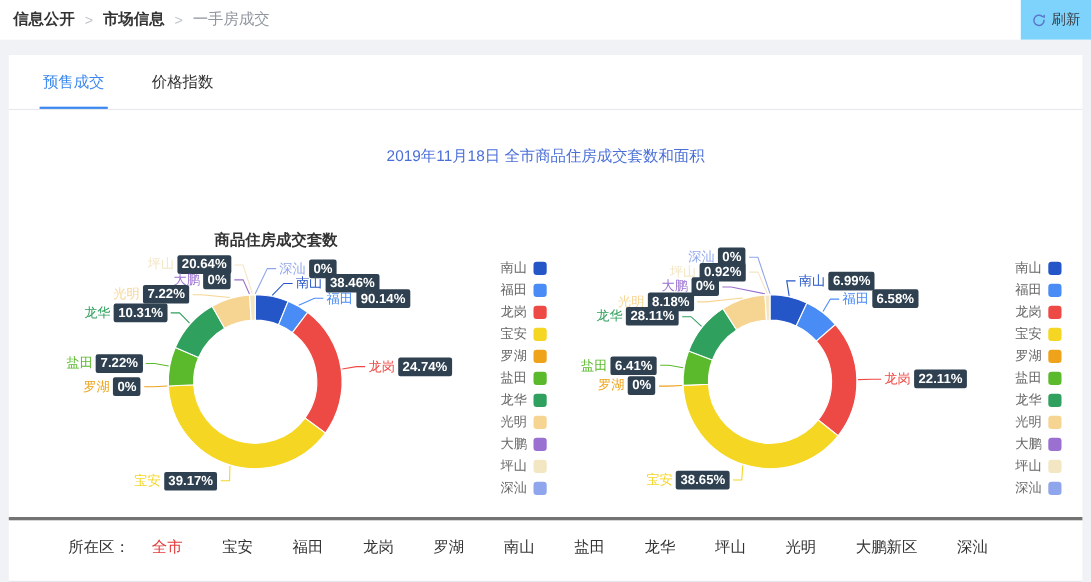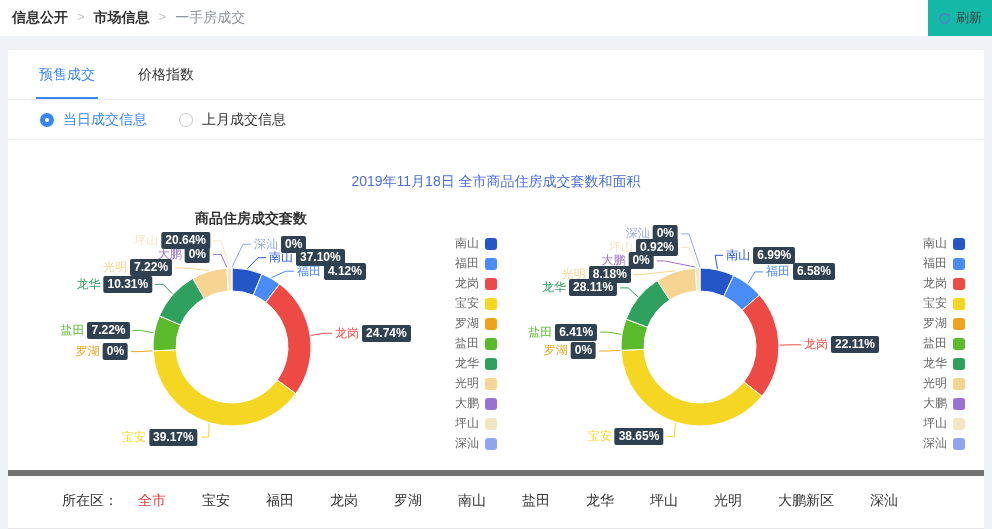--- a/index.html
+++ b/index.html
@@ -6,25 +6,25 @@
   html,body { width: 992px; height: 529px; overflow: hidden; }
   body {
     font-family: "Liberation Sans", "DejaVu Sans", sans-serif;
     background: #f0f2f5;
     position: relative;
     font-size: 14px;
     color: #333;
   }
   
   .topbar { position: absolute; top:0; left:0; right:0; height:36px; background:#fff; display:flex; align-items:center; padding-left:12px; }
-  .breadcrumb { display:flex; align-items:flex-start; }
+  .breadcrumb { display:flex; align-items:center; }
   .crumb.strong { font-weight:bold; color:#333; cursor:pointer; }
   .crumb.current { color:#8f959e; }
   .sep { color:#c0c4cc; margin:0 9px; font-size:13px; }
-  .refresh { position:absolute; right:0; top:0; width:64px; height:36px; background:#14b8a6; display:flex; align-items:center; justify-content:center; gap:5px; font-size:13px; color:#3c3f45; cursor:pointer; }
+  .refresh { position:absolute; right:0; top:0; width:64px; height:36px; background:#7dd3fc; display:flex; align-items:center; justify-content:center; gap:5px; font-size:13px; color:#3c3f45; cursor:pointer; }
   
   .card { position:absolute; top:50px; left:8px; right:8px; bottom:0; background:#fff; }
   .tabs { display:flex; align-items:flex-end; height:50px; padding-left:28px; border-bottom:1px solid #e6e8eb; }
   .tab { font-size:14px; color:#333; padding:0 3px 13px; margin-right:37px; cursor:pointer; border-bottom:2px solid transparent;font-family:Liberation Serif, serif; }
   .tab.active { color:#3a87f0; border-bottom-color:#3a87f0; }
   .radio-row { display:flex; align-items:center; height:40px; padding-left:32px; gap:32px; border-bottom:1px solid #eef0f2; }
   .radio { display:flex; align-items:center; gap:9px; cursor:pointer; }
   .rdot { width:14px; height:14px; border-radius:50%; border:1px solid #c3c7cc; background:#fff; position:relative; }
   .rdot.sel { border:none; background:#3a87f0; }
   .rdot.sel::after { content:""; position:absolute; left:5px; top:5px; width:4px; height:4px; border-radius:50%; background:#fff; }
@@ -38,21 +38,21 @@
   .chart-title { position:absolute; top:8px; left:20px; width:410px; text-align:center; font-weight:bold; color:#333; font-size:14px; }
   .chart svg { position:absolute; left:0; top:0; }
   .slice-label { position:absolute; display:flex; align-items:center; white-space:nowrap; font-size:12px; height:18px; }
   .sl-name { margin-right:3px; }
   .sl-badge { background:#2f4050; color:#fff; font-weight:bold; padding:1px 4px 2px; border-radius:2px; font-size:12px; line-height:14px; }
   .legend { position:absolute; left:407px; top:32px; }
   .legend-item { display:flex; align-items:center; height:19px; margin-bottom:1px; cursor:pointer; }
   .legend-text { width:46px; text-align:right; font-size:12px; color:#666; margin-right:6px; }
   .legend-swatch { width:12px; height:12px; border-radius:3px; }
   
-  .filter { position:absolute; left:0; right:0; top:420px; bottom:0; border-top:6px solid #737373; border-bottom:1px solid #e6e6e8; padding:16px 0 0 54px; font-size:14px; }
+  .filter { position:absolute; left:0; right:0; top:420px; bottom:0; border-top:3px solid #737373; border-bottom:1px solid #e6e6e8; padding:16px 0 0 54px; font-size:14px; }
   .flabel { color:#333; margin-right:20px; }
   .fopt { margin-right:36px; color:#333; cursor:pointer; }
   .fopt.sel { color:#e23c39; }
 </style>
 </head>
 <body>
 
 <div class="topbar">
   <div class="breadcrumb">
     <span class="crumb strong">信息公开</span>
@@ -71,30 +71,20 @@
     <span>刷新</span>
   </div>
 </div>
 
 <div class="card">
   <div class="tabs">
     <div class="tab active">预售成交</div>
     <div class="tab">价格指数</div>
   </div>
 
-  <div class="radio-row">
-    <span class="radio">
-      <span class="rdot sel"></span>
-      <span class="rlabel blue">当日成交信息</span>
-    </span>
-    <span class="radio">
-      <span class="rdot"></span>
-      <span class="rlabel">上月成交信息</span>
-    </span>
-  </div>
 
   <div class="main-title">2019年11月18日 全市商品住房成交套数和面积</div>
 
   <div class="charts">
     <div class="chart" id="chart0">
         <div class="chart-title">商品住房成交套数</div>
         <svg width="470" height="268">
           <path d="M206.00 66.00 A79 79 0 0 1 235.96 71.90 L227.24 93.18 A56 56 0 0 0 206.00 89.00 Z" fill="#2556c8" stroke="#fff" stroke-width="1"></path>
           <path d="M235.96 71.90 A79 79 0 0 1 253.67 82.00 L239.79 100.34 A56 56 0 0 0 227.24 93.18 Z" fill="#4a8cf5" stroke="#fff" stroke-width="1"></path>
           <path d="M253.67 82.00 A79 79 0 0 1 269.77 191.64 L251.20 178.06 A56 56 0 0 0 239.79 100.34 Z" fill="#ee4a45" stroke="#fff" stroke-width="1"></path>
@@ -114,25 +104,25 @@
           <polyline points="127.3,130.8 114.5,128.4 106.5,128.4" fill="none" stroke="#5bb92c"></polyline>
           <polyline points="126.1,148.9 113.1,149.6 105.1,149.6" fill="none" stroke="#eea31b"></polyline>
           <polyline points="183.0,221.6 182.7,235.0 174.7,235.0" fill="none" stroke="#f4d623"></polyline>
         </svg>
         <div class="slice-label" style="top: 33.2068px; left: 227.954px;">
           <span class="sl-name" style="color: rgb(144, 166, 236);">深汕</span>
           <span class="sl-badge">0%</span>
         </div>
         <div class="slice-label" style="top: 46.7068px; left: 242.995px;">
           <span class="sl-name" style="color: rgb(37, 86, 200);">南山</span>
-          <span class="sl-badge">37.10%</span>
+          <span class="sl-badge">38.46%</span>
         </div>
         <div class="slice-label" style="top: 60.2068px; left: 270.892px;">
           <span class="sl-name" style="color: rgb(74, 140, 245);">福田</span>
-          <span class="sl-badge">4.12%</span>
+          <span class="sl-badge">90.14%</span>
         </div>
         <div class="slice-label" style="top: 122.346px; left: 308.992px;">
           <span class="sl-name" style="color: rgb(238, 74, 69);">龙岗</span>
           <span class="sl-badge">24.74%</span>
         </div>
         <div class="slice-label" style="top: 29.9042px; left: 184.046px; transform: translateX(-100%);">
           <span class="sl-name" style="color: rgb(243, 230, 195);">坪山</span>
           <span class="sl-badge">20.64%</span>
         </div>
         <div class="slice-label" style="top: 43.4042px; left: 184.046px; transform: translateX(-100%);">

